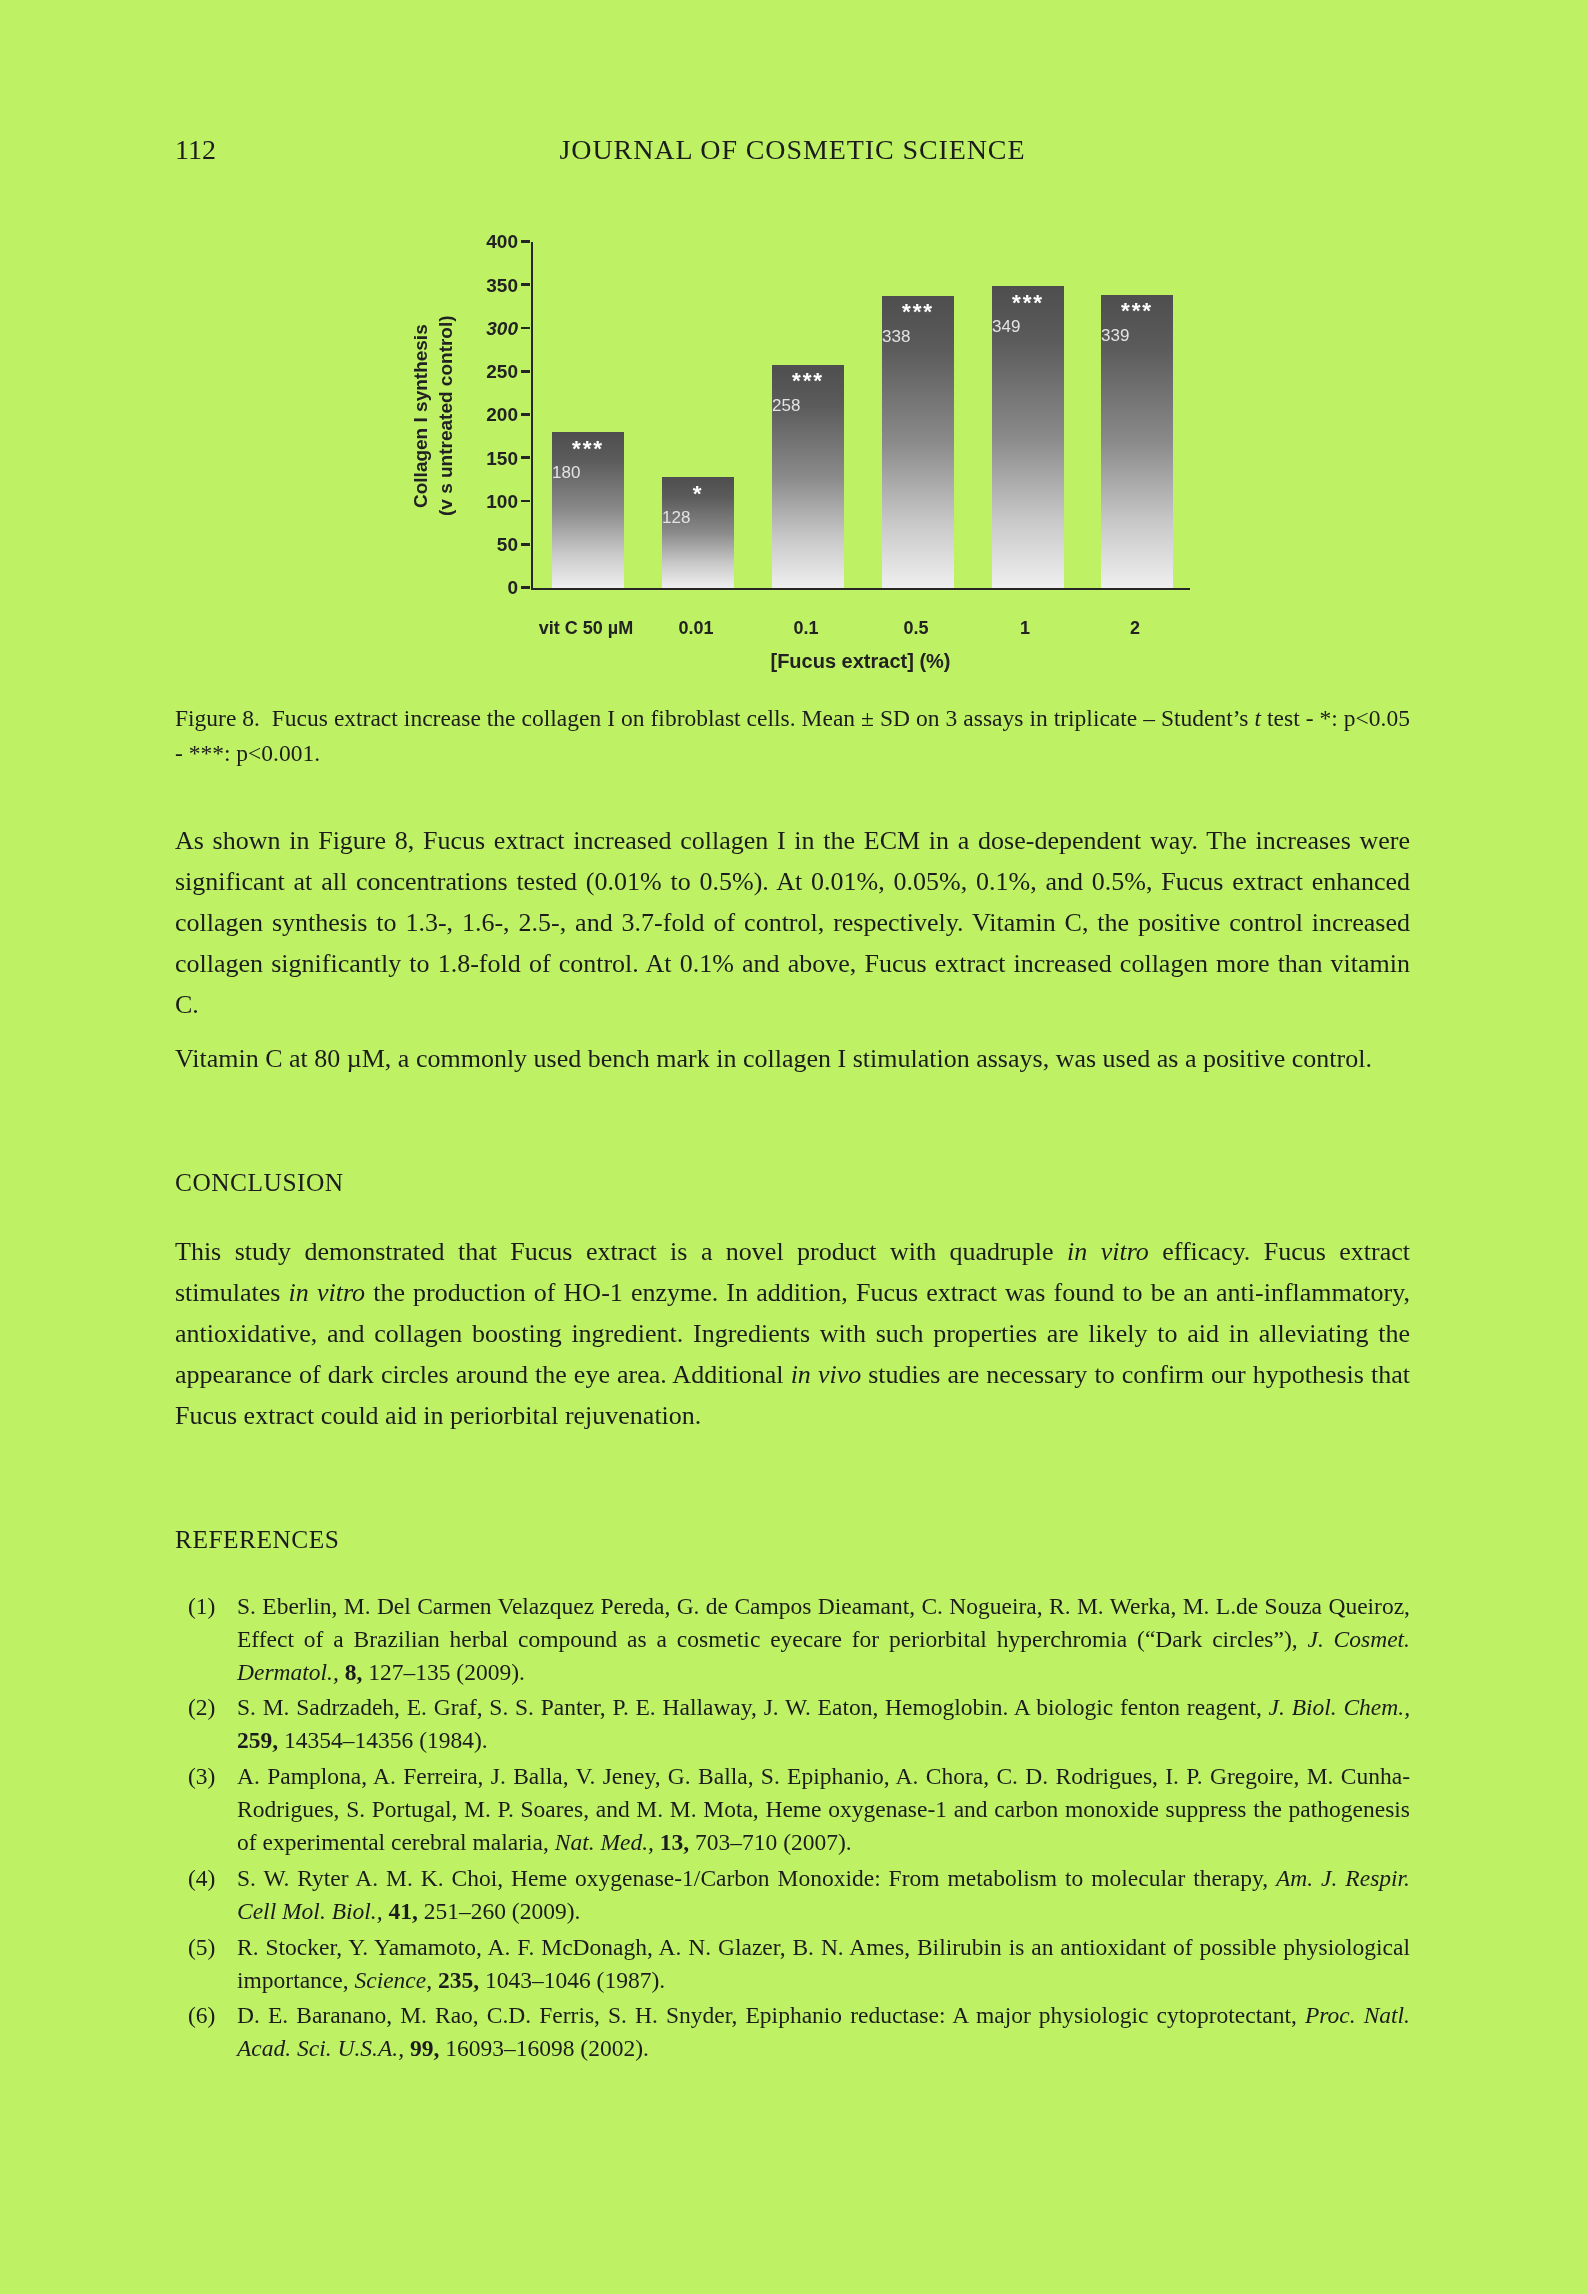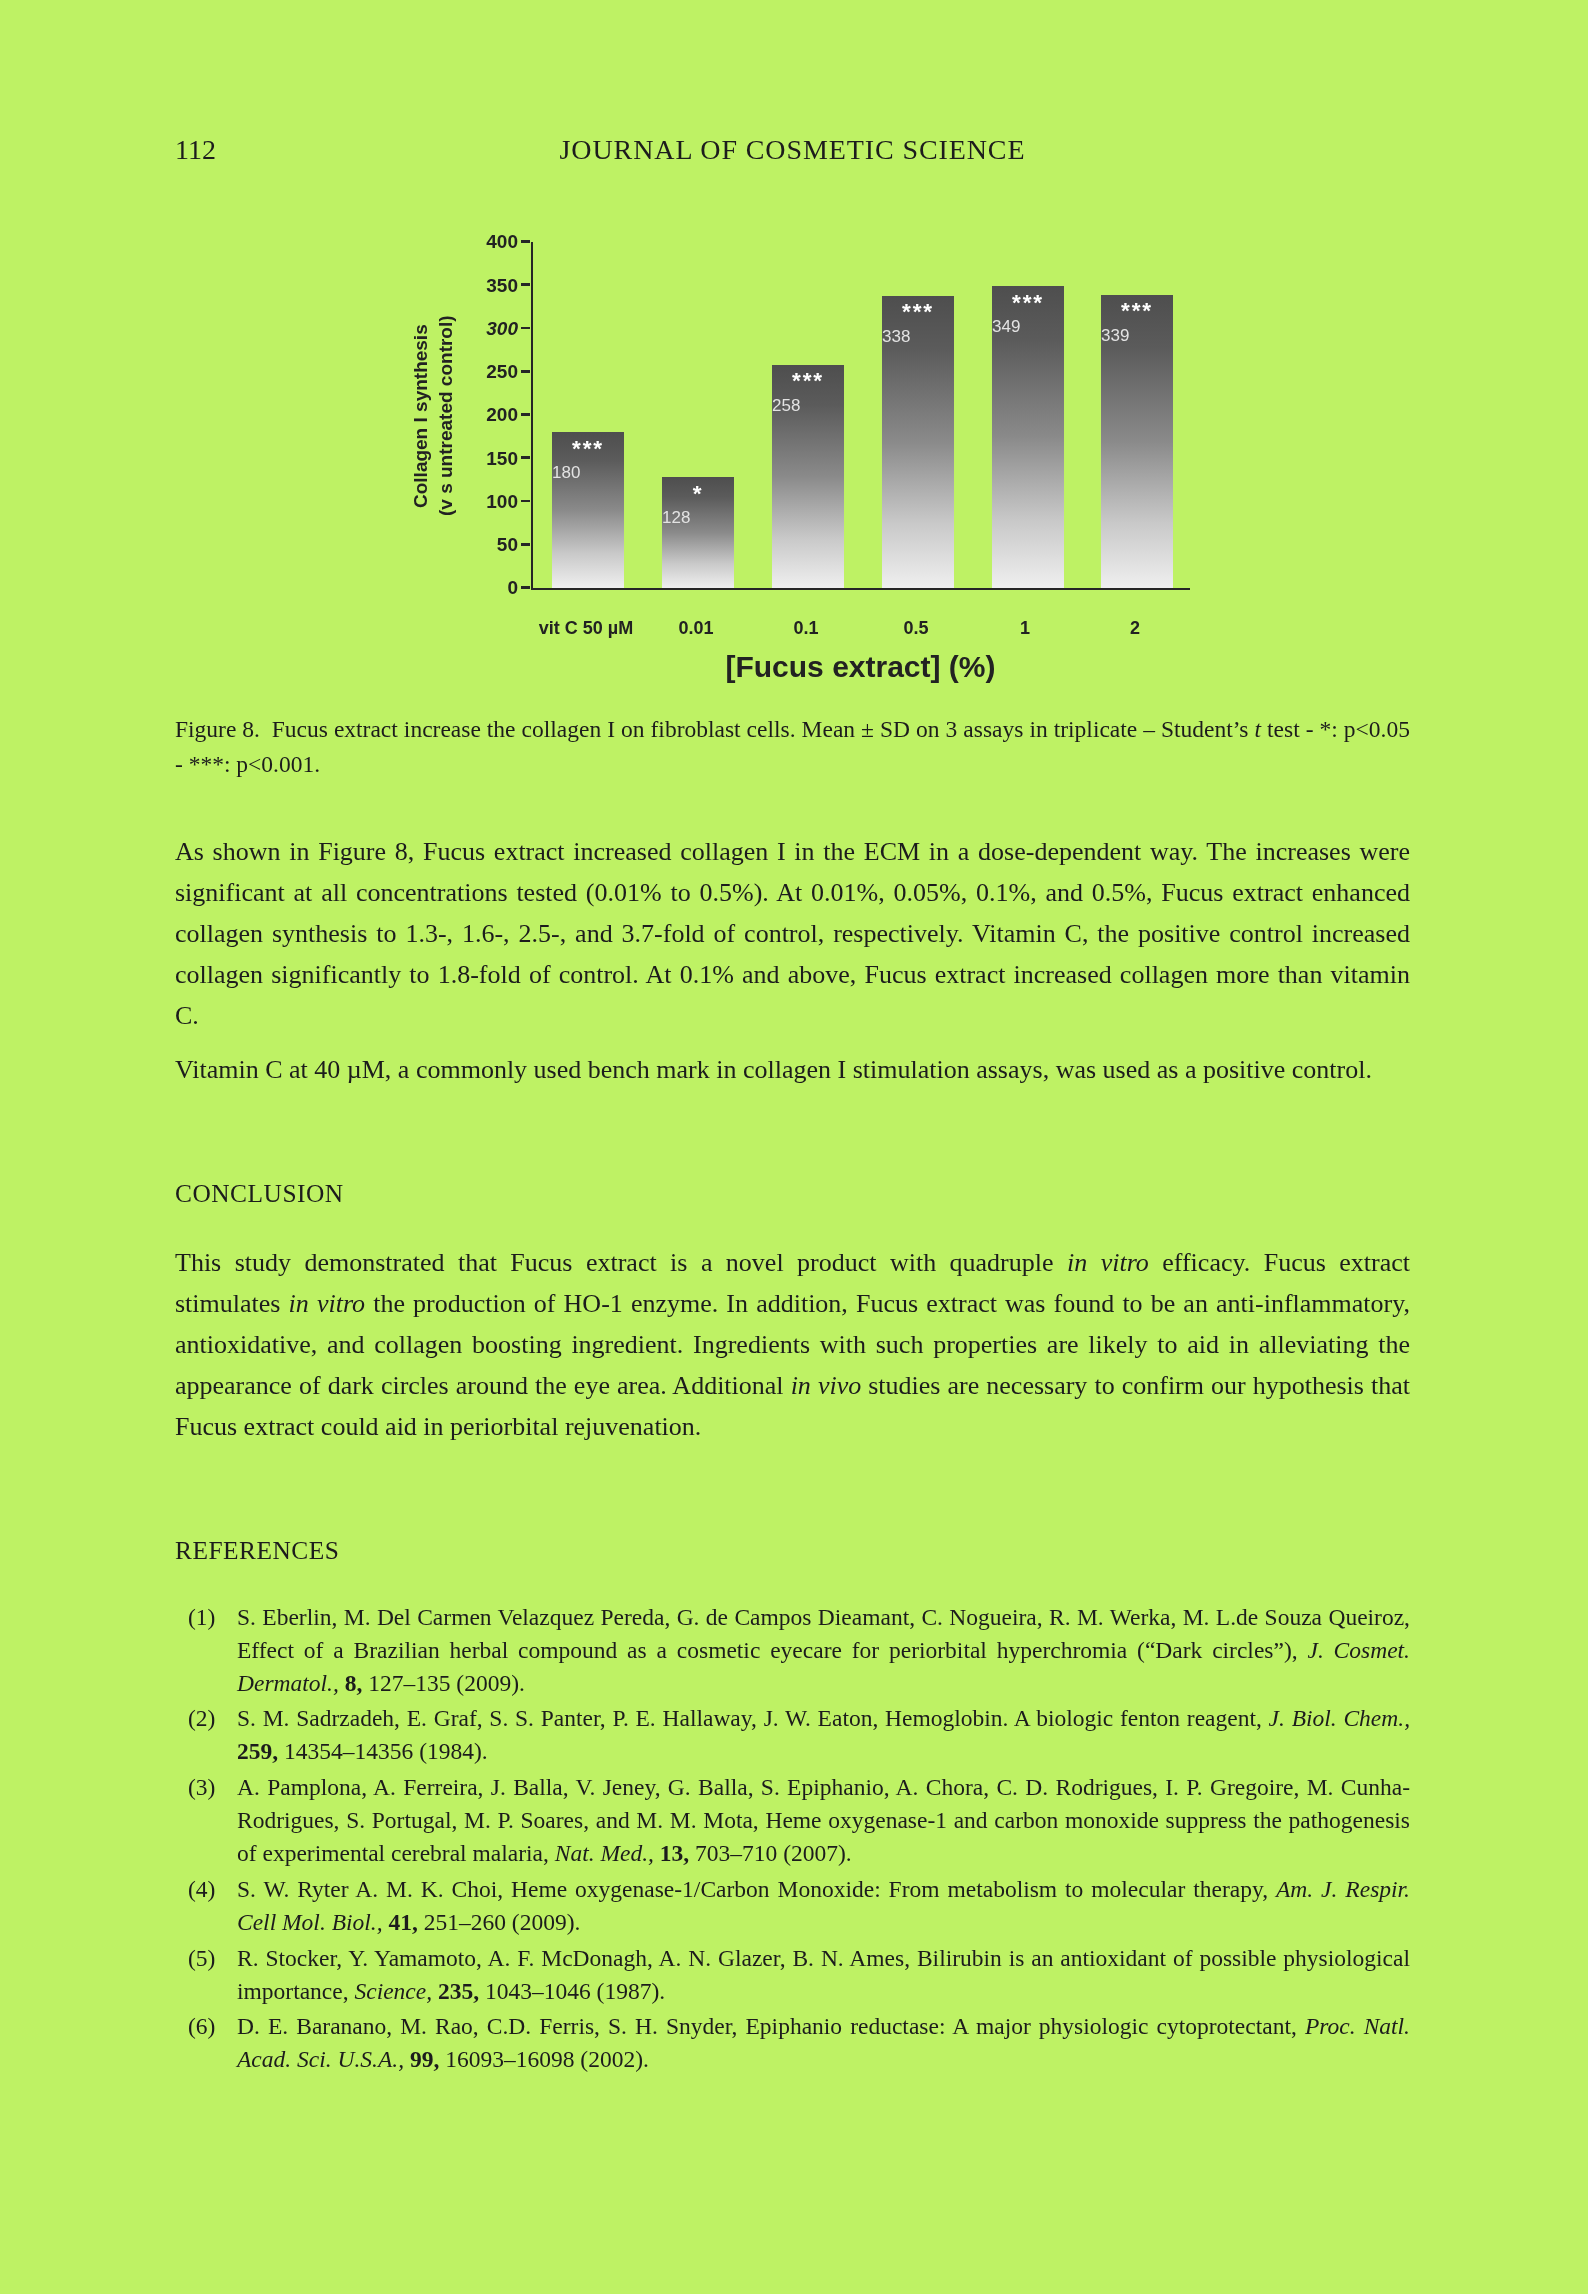--- a/index.html
+++ b/index.html
@@ -37,21 +37,21 @@
   }
   .ytick-mark { position: absolute; left: -12.2px; width: 9.4px; height: 2.8px; background: #262626; }
   .bar {
     position: absolute; bottom: 0;
     background: linear-gradient(to bottom, #4e4e4e 0%, #5b5b5b 18%, #8a8a8a 50%, #c9c9c9 78%, #efefef 100%);
   }
   .bar-sig { text-align: center; color: #ffffff; font-weight: bold; font-size: 22.6px; letter-spacing: 1.9px; line-height: 22.6px; margin-top: 5.6px; }
   .bar-val { text-align: left; color: #e3e3e3; font-size: 17px; line-height: 22.6px; margin-top: 1.9px; }
   .x-labels { position: relative; width: 659px; height: 32px; margin-left: 60px; margin-top: 20px; }
   .x-label { position: absolute; top: 7.5px; text-align: center; font-size: 18px; font-weight: bold; color: #222; white-space: nowrap; }
-  .x-title { width: 659px; margin-left: 60px; text-align: center; font-size: 30px; font-weight: bold; color: #222; margin-top: 7.5px; }
+  .x-title { width: 659px; margin-left: 60px; text-align: center; font-size: 20px; font-weight: bold; color: #222; margin-top: 7.5px; }
 
   
   .figure-caption { margin-top: 28px; font-size: 23.5px; line-height: 35px; text-align: justify; }
 
   
   .body-paragraph { font-size: 26px; line-height: 41px; text-align: justify; margin-top: 13px; }
   .body-block { margin-top: 49px; }
   .section-heading { font-size: 25.4px; letter-spacing: 0.5px; margin-top: 89px; font-weight: normal; }
   .section-paragraph { font-size: 26px; line-height: 41px; text-align: justify; margin-top: 34px; }
 
@@ -133,21 +133,21 @@
             <div class="x-label" style="left: 549px; width: 110px;">2</div>
           </div>
         <div class="x-title">[Fucus extract] (%)</div>
       </div>
     </div>
     <figcaption class="figure-caption"><span>Figure 8. Fucus extract increase the collagen I on fibroblast cells. Mean ± SD on 3 assays in triplicate – Student’s </span><span class="it">t</span><span> test - *: p&lt;0.05 - ***: p&lt;0.001.</span></figcaption>
   </figure>
 
   <div class="body-block">
     <p class="body-paragraph"><span>As shown in Figure 8, Fucus extract increased collagen I in the ECM in a dose-dependent way. The increases were significant at all concentrations tested (0.01% to 0.5%). At 0.01%, 0.05%, 0.1%, and 0.5%, Fucus extract enhanced collagen synthesis to 1.3-, 1.6-, 2.5-, and 3.7-fold of control, respectively. Vitamin C, the positive control increased collagen significantly to 1.8-fold of control. At 0.1% and above, Fucus extract increased collagen more than vitamin C.</span></p>
-    <p class="body-paragraph"><span>Vitamin C at 40 µM, a commonly used bench mark in collagen I stimulation assays, was used as a positive control.</span></p>
+    <p class="body-paragraph"><span>Vitamin C at 80 µM, a commonly used bench mark in collagen I stimulation assays, was used as a positive control.</span></p>
   </div>
 
   <h2 class="section-heading">CONCLUSION</h2>
   <p class="section-paragraph"><span>This study demonstrated that Fucus extract is a novel product with quadruple </span><span class="it">in vitro</span><span> efficacy. Fucus extract stimulates </span><span class="it">in vitro</span><span> the production of HO-1 enzyme. In addition, Fucus extract was found to be an anti-inflammatory, antioxidative, and collagen boosting ingredient. Ingredients with such properties are likely to aid in alleviating the appearance of dark circles around the eye area. Additional </span><span class="it">in vivo</span><span> studies are necessary to confirm our hypothesis that Fucus extract could aid in periorbital rejuvenation.</span></p>
 
   <h2 class="section-heading">REFERENCES</h2>
   <div class="ref-list" id="ref-list">
       <div class="ref-item">
         <span class="ref-num">(1)</span>
         <div class="ref-text"><span>S. Eberlin, M. Del Carmen Velazquez Pereda, G. de Campos Dieamant, C. Nogueira, R. M. Werka, M. L.de Souza Queiroz, Effect of a Brazilian herbal compound as a cosmetic eyecare for periorbital hyperchromia (“Dark circles”), </span><span class="it">J. Cosmet. Dermatol.,</span><span> </span><span class="bd">8,</span><span> 127–135 (2009).</span></div>

